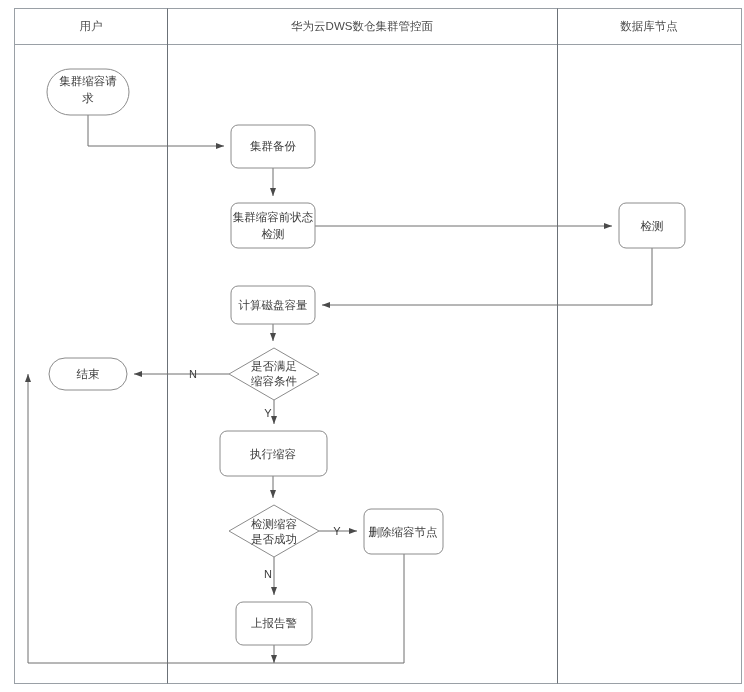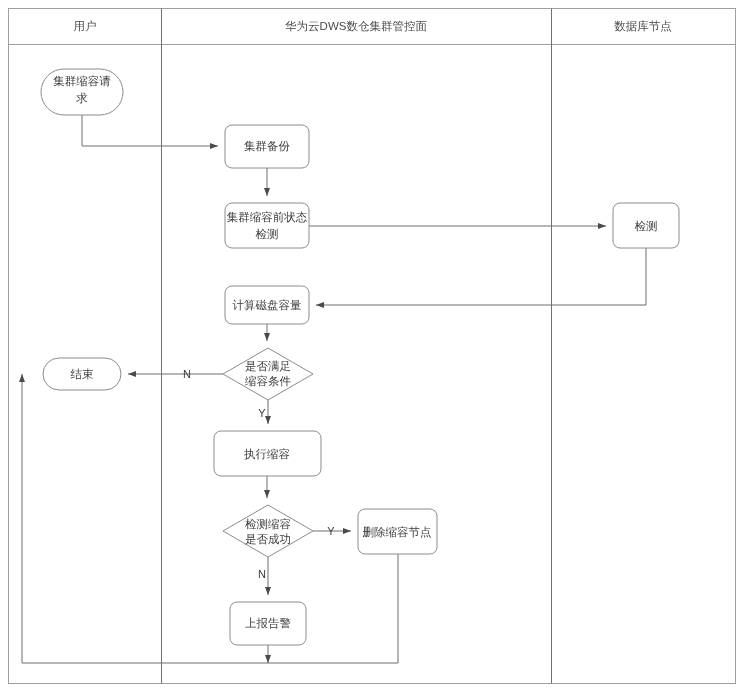--- a/index.html
+++ b/index.html
@@ -10,20 +10,21 @@
   body {
     width: 744px;
     height: 692px;
     font-family: "Liberation Sans", "DejaVu Sans", sans-serif;
     overflow: hidden;
   }
   #diagram-root {
     position: relative;
     width: 680px;
     height: 692px;
+    padding-left: 6px;
   }
   svg#flowchart {
     display: block;
     width: 744px;
     height: 692px;
   }
   .lane-border {
     fill: none;
     stroke: #9aa0a6;
     stroke-width: 1;

